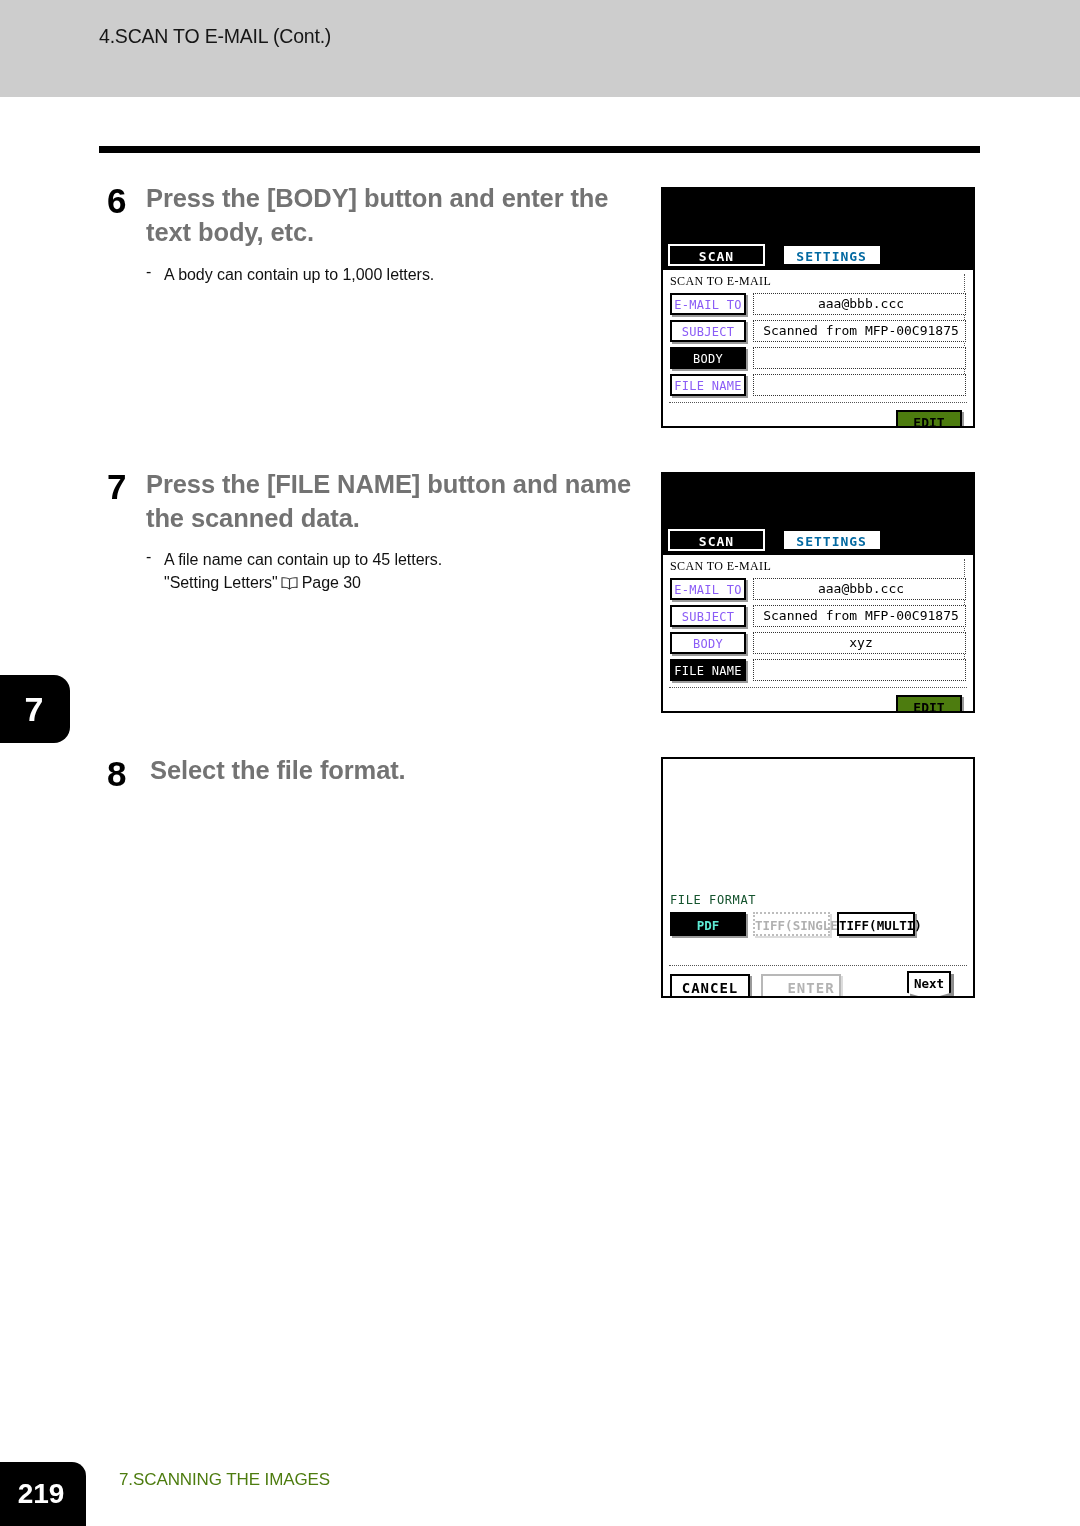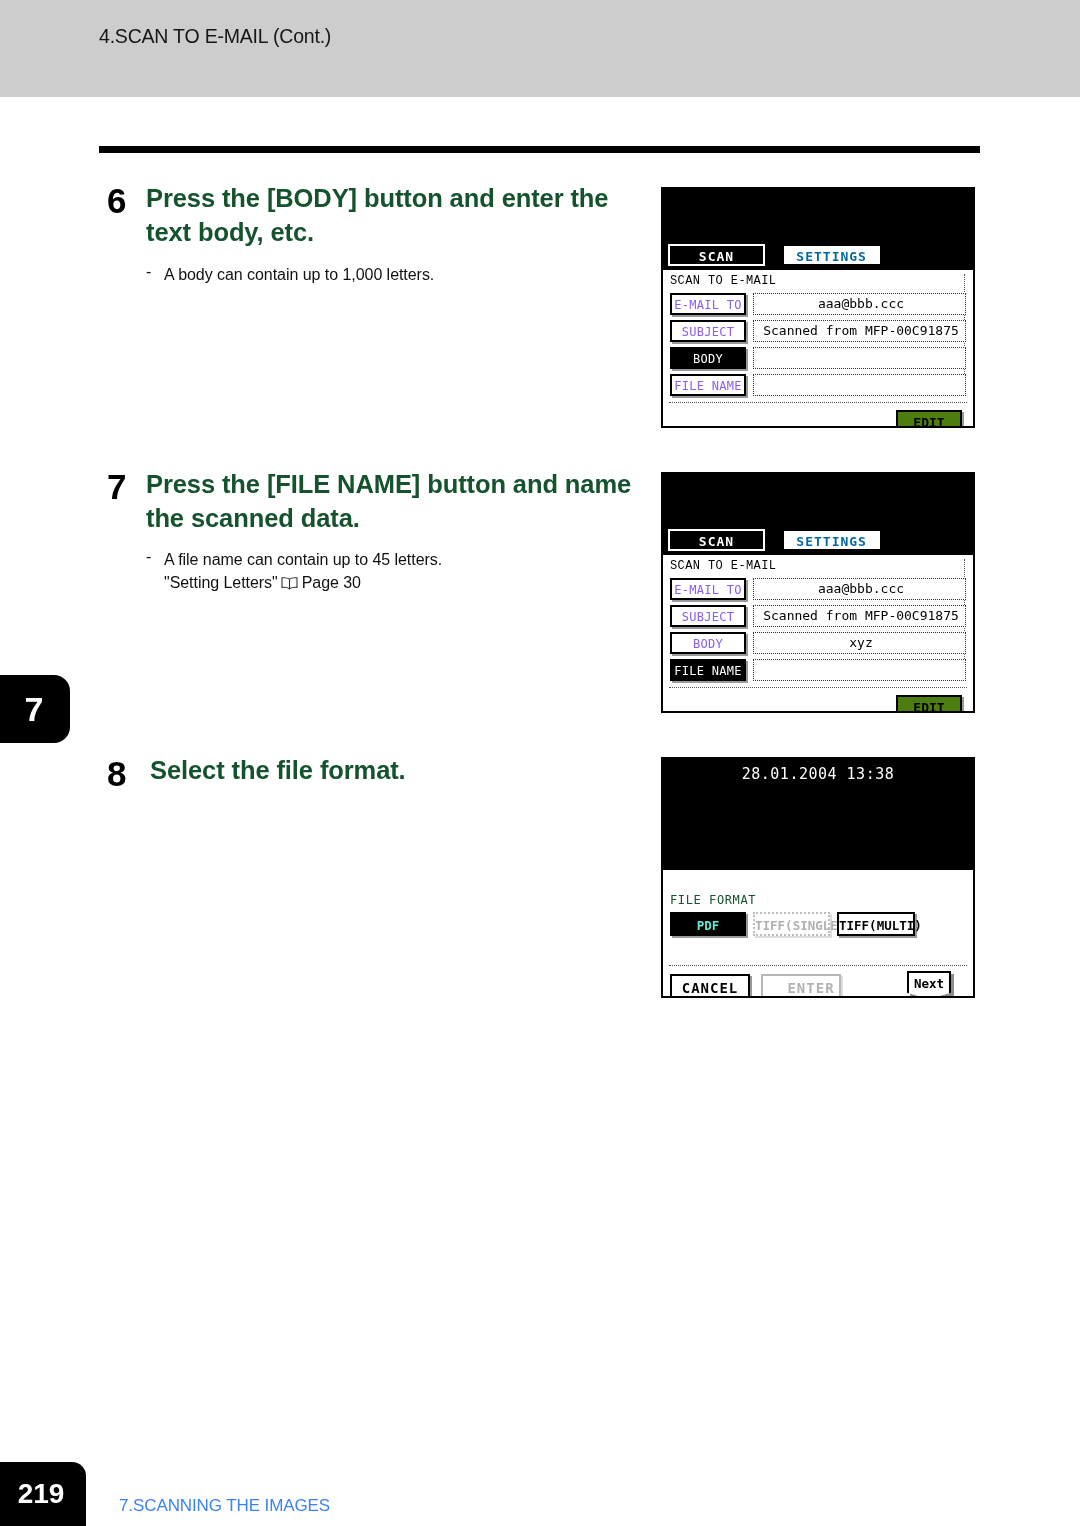--- a/index.html
+++ b/index.html
@@ -30,21 +30,21 @@
     display:flex;align-items:center;justify-content:center;
     padding-left:18px;box-sizing:border-box;
   }
   
   .step{position:absolute;}
   .step-num{
     position:absolute;font-size:35px;font-weight:bold;color:#000;
     line-height:1;
   }
   .step-title{
-    position:absolute;font-size:25.5px;font-weight:bold;color:#14532d;
+    position:absolute;font-size:25.5px;font-weight:bold;color:#737373;
     line-height:1.32;letter-spacing:-0.1px;
   }
   .step-note{
     position:absolute;font-size:16px;color:#111;line-height:1.45;
     letter-spacing:-0.05px;
   }
   .note-dash{position:absolute;font-size:16px;color:#111;}
   .book-ico{
     display:inline-block;vertical-align:-2px;margin:0 4px 0 3px;
   }
@@ -77,21 +77,21 @@
   .tab-scan{width:97px;}
   .tab-settings{width:100px;}
   
   .lcd-body{
     position:absolute;left:0;top:81px;right:0;bottom:0;background:#fff;
     overflow:hidden;
   }
   .lcd-body.low{top:111px;}
   .scr-caption{
     position:absolute;left:7px;top:4px;font-size:12px;letter-spacing:0.4px;
-    color:#000;font-family:Liberation Mono, monospace;
+    color:#000;font-family:Liberation Serif, serif;
   }
   .field-row{position:absolute;left:7px;height:24px;}
   .fbtn{
     position:absolute;left:0;top:0;width:76px;height:22px;line-height:21px;
     text-align:center;font-size:12px;letter-spacing:0.3px;
     border:2px solid #000;box-sizing:border-box;background:#fff;color:#8b5cf6;
     box-shadow:2px 2px 0 #9a9a9a;
   }
   .fbtn.sel{background:#000;color:#fff;}
   .fval{
@@ -153,23 +153,22 @@
   }
   
   .footer-box{
     position:absolute;left:-20px;top:1462px;width:106px;height:64px;
     background:#000;border-radius:0 14px 0 0;
     color:#fff;font-size:28px;font-weight:bold;
     display:flex;align-items:center;justify-content:center;
     padding-left:16px;box-sizing:border-box;
   }
   .footer-text{
-    position:absolute;left:119px;top:1470px;font-size:17px;color:#3b82f6;
+    position:absolute;left:119px;top:1470px;font-size:17px;color:#4d7c0f;
     letter-spacing:-0.1px;
-    margin-top:26px;
   }
 </style>
 </head>
 <body>
 
 <div class="header-band"></div>
 <div class="header-title">4.SCAN TO E-MAIL (Cont.)</div>
 <div class="rule"></div>
 
 <div class="chapter-tab">
@@ -259,23 +258,20 @@
     <div class="editbtn" style="left:233px;top:140px;">EDIT</div>
   </div>
 </div>
 
 <div class="step">
   <div class="step-num" style="left:107px;top:756px;">8</div>
   <div class="step-title" style="left:150px;top:754px;width:500px;">Select the file format.</div>
 </div>
 
 <div class="lcd" style="left:661px;top:757px;">
-  <div class="lcd-black tall">
-    <div class="lcd-clock">28.01.2004 13:38</div>
-  </div>
   <div class="lcd-body low">
     <div class="ff-label">FILE FORMAT</div>
 
     <div class="ffbtn sel" style="left:7px;width:76px;">PDF</div>
     <div class="ffbtn dis" style="left:90px;width:77px;">TIFF(SINGLE)</div>
     <div class="ffbtn" style="left:174px;width:78px;">TIFF(MULTI)</div>
 
     <div class="botline"></div>
 
     <div class="bbtn" style="left:7px;width:80px;">CANCEL</div>

